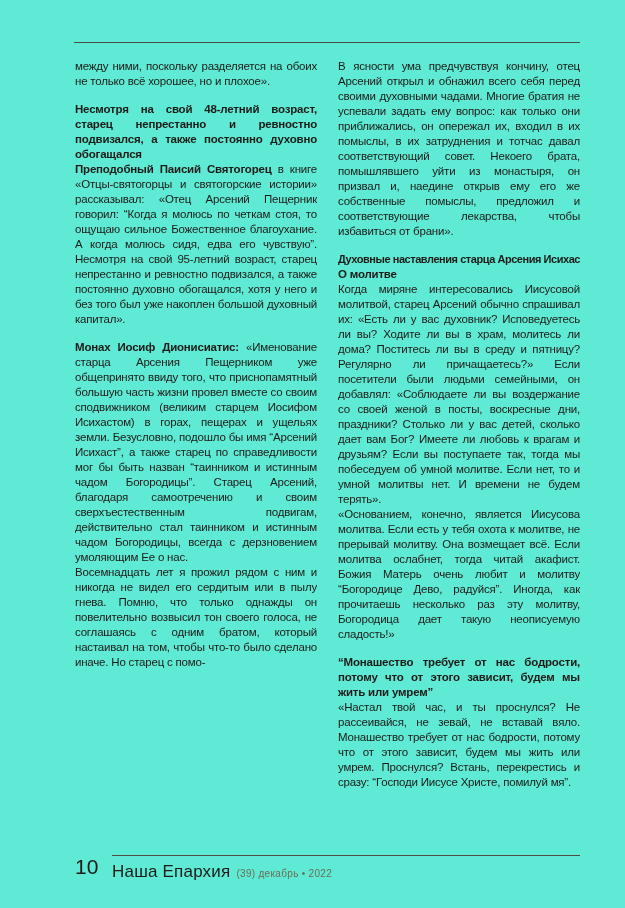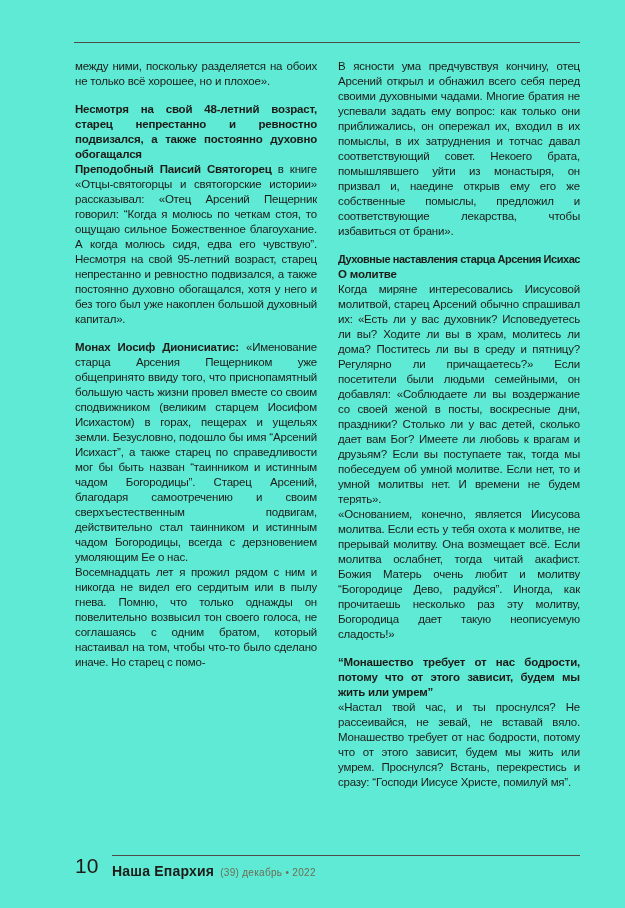--- a/index.html
+++ b/index.html
@@ -82,22 +82,22 @@
     padding-top: 2px;
   }
   .footer-right {
     flex: 1;
     border-top: 1.5px solid #4e4d45;
     margin-top: 5px;
     padding-top: 6px;
     white-space: nowrap;
   }
   .journal-title {
-    font-weight: bold;
-    font-size: 14px;
+    font-weight: normal;
+    font-size: 17px;
     letter-spacing: 0.2px;
     margin-top: 36px;
   }
   .issue-info {
     font-size: 10px;
     color: #6e6c55;
     margin-left: 6px;
     letter-spacing: 0.3px;
   }
 </style>

